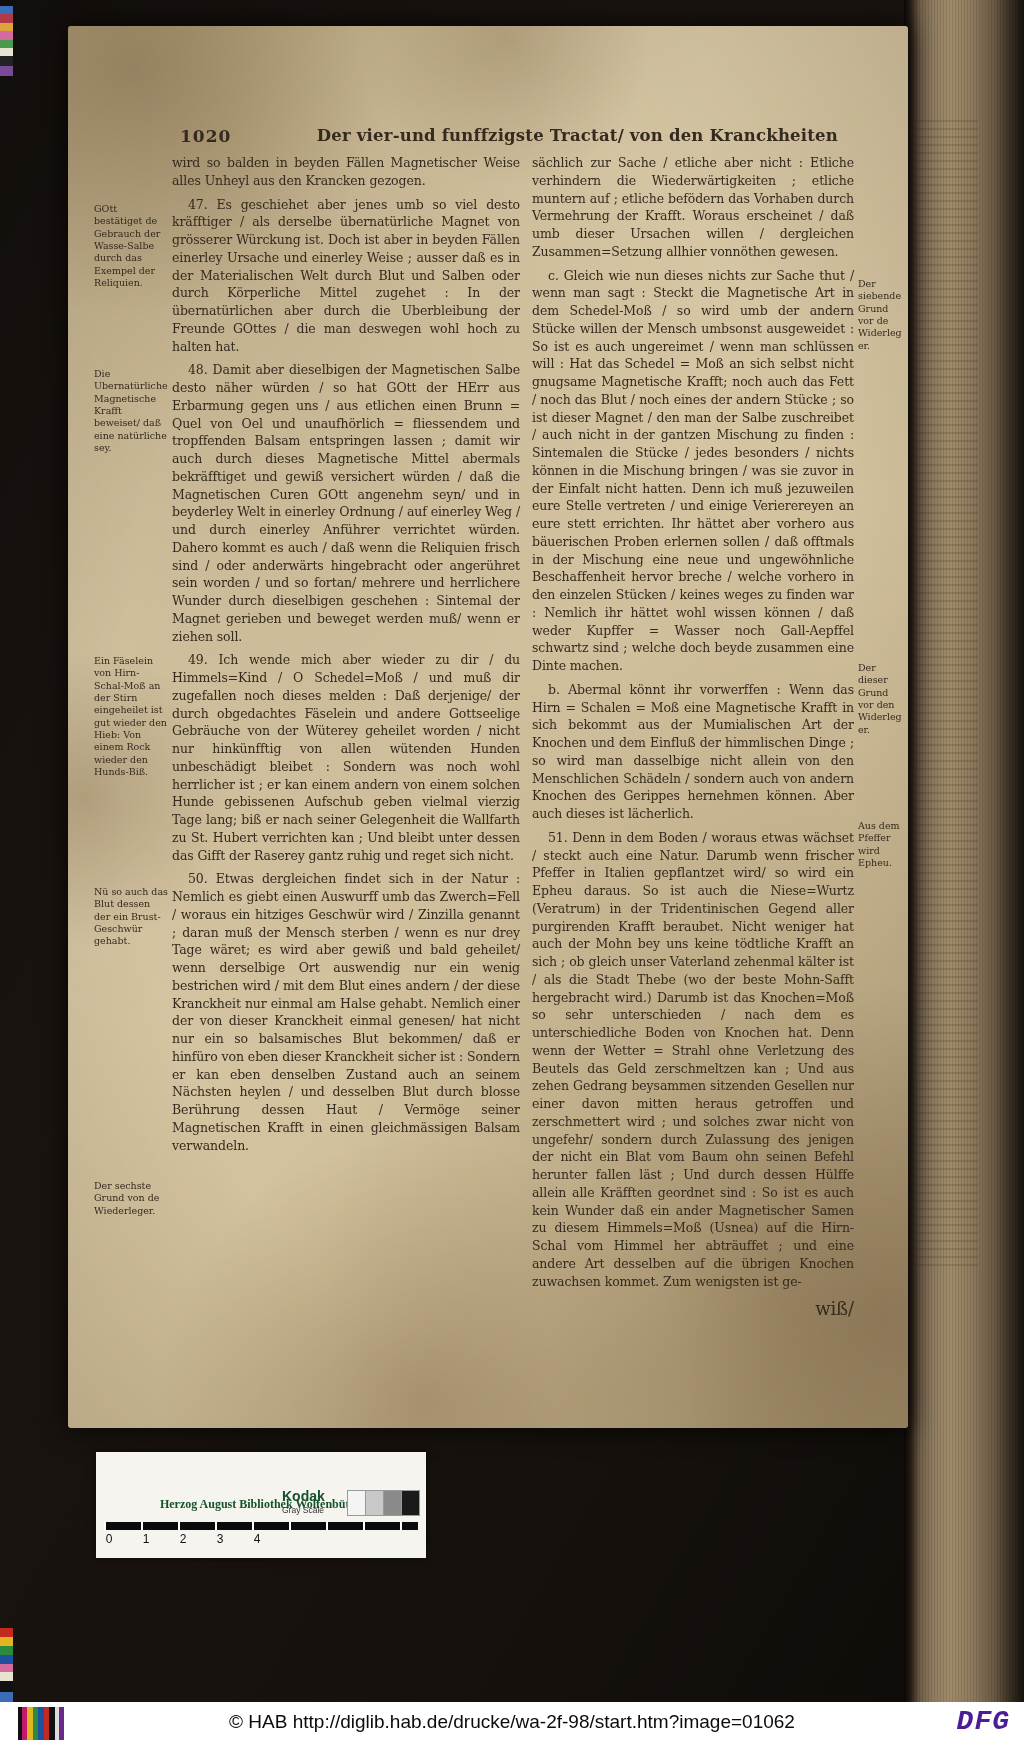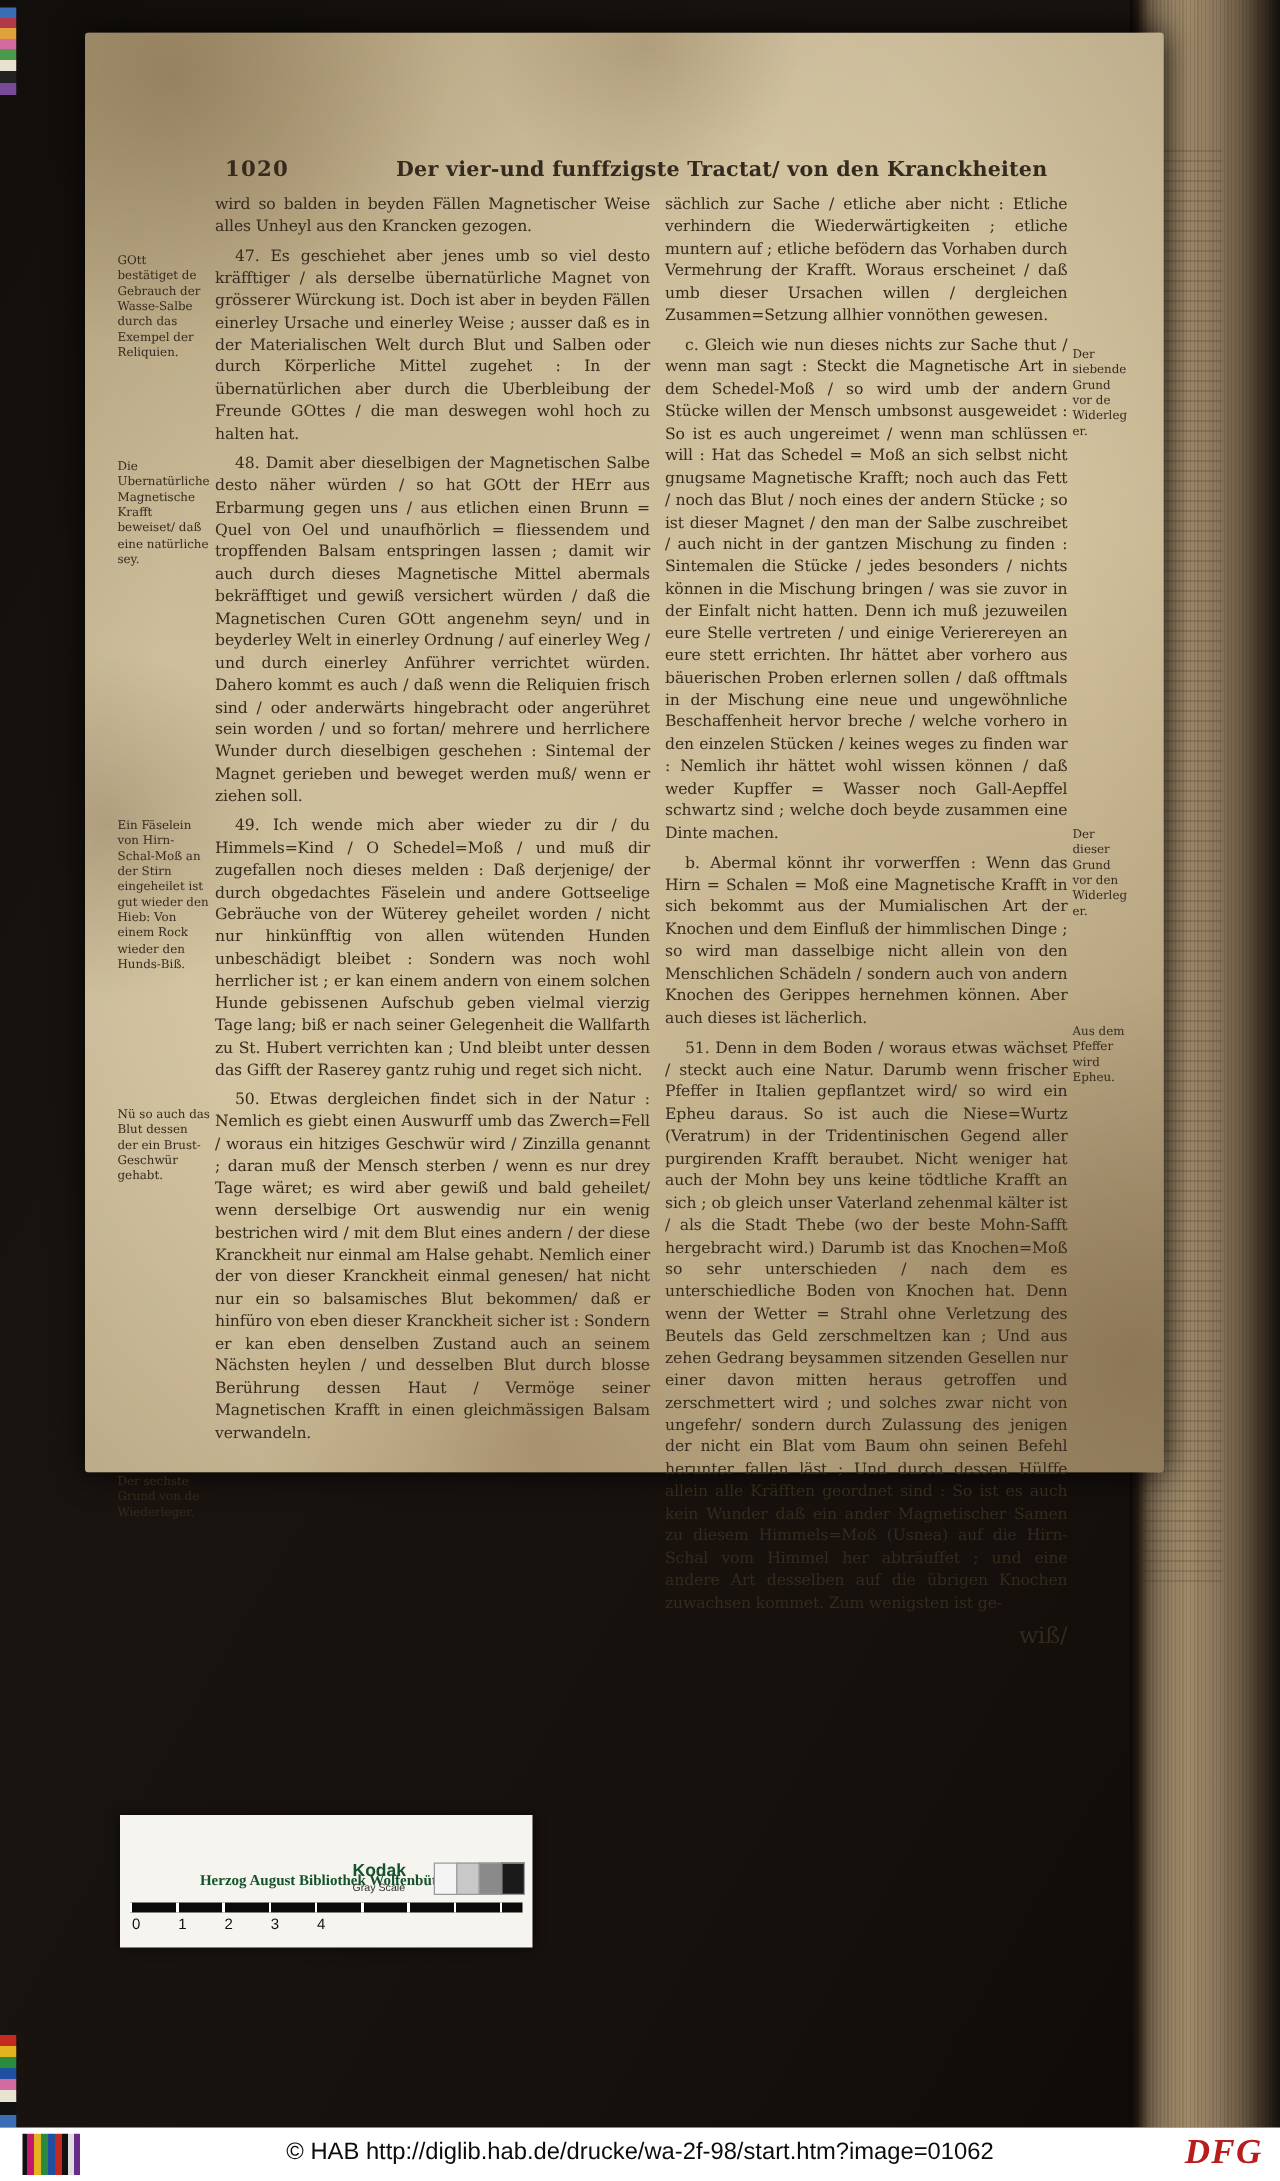--- a/index.html
+++ b/index.html
@@ -40,29 +40,28 @@
     background:repeating-linear-gradient(90deg,rgba(0,0,0,.18) 0 1px,transparent 1px 3px);
     opacity:.55;
   }
   .book-edge::after{
     content:"";position:absolute;left:2px;top:120px;width:72px;height:1150px;
     background:repeating-linear-gradient(180deg,rgba(45,33,22,.4) 0 2px,transparent 2px 8px);
     opacity:.4;
   }
   
   .paper{
-    position:absolute;left:68px;top:26px;width:840px;height:1152px;
+    position:absolute;left:68px;top:26px;width:840px;height:1402px;
     background:
       radial-gradient(ellipse at 20% 10%,rgba(120,95,60,.22),transparent 50%),
       radial-gradient(ellipse at 85% 90%,rgba(110,85,55,.28),transparent 45%),
       linear-gradient(135deg,#cdbd98 0%,#d7c8a6 30%,#d3c29e 60%,#c4b28b 100%);
     box-shadow:0 0 26px rgba(0,0,0,.85);
     border-radius:3px;
     color:#342a1e;
-    padding-left:23px;
   }
   .paper::before{
     content:"";position:absolute;inset:0;border-radius:3px;pointer-events:none;
     background:
       radial-gradient(circle at 8% 3%,rgba(90,65,35,.32),transparent 16%),
       radial-gradient(circle at 52% 1%,rgba(90,65,35,.22),transparent 10%),
       radial-gradient(circle at 2% 55%,rgba(90,65,35,.26),transparent 13%),
       radial-gradient(circle at 42% 98%,rgba(100,70,40,.3),transparent 18%),
       radial-gradient(circle at 97% 92%,rgba(80,55,30,.3),transparent 22%),
       radial-gradient(ellipse at 50% 50%,transparent 62%,rgba(70,50,25,.16) 100%);
@@ -127,22 +126,22 @@
     background:linear-gradient(90deg,
       #111 0 8%, #c2186e 8% 20%, #e3b320 20% 32%, #2a8a3e 32% 44%,
       #1f4fa0 44% 56%, #c22a1f 56% 68%, #111 68% 80%, #dddddd 80% 90%, #6a2a8a 90% 100%);
   }
   .footer-text{
     position:absolute;left:0;top:9px;width:100%;text-align:center;
     font-family:"Liberation Sans",sans-serif;font-size:19px;color:#0b0b0b;
   }
   .dfg{
     position:absolute;right:14px;top:4px;
-    font-family:Liberation Serif, serif;font-weight:bold;font-style:italic;
-    font-size:28px;letter-spacing:1px;color:#b91c1c;margin-left:13px;
+    font-family:Liberation Mono, monospace;font-weight:bold;font-style:italic;
+    font-size:28px;letter-spacing:1px;color:#4c1d95;margin-left:13px;
   }
 </style>
 </head>
 <body>
 
 <div class="photo">
 
   <div class="cal-strip cal-top"></div>
   <div class="cal-strip cal-bottom"></div>
   <div class="book-edge"></div>

